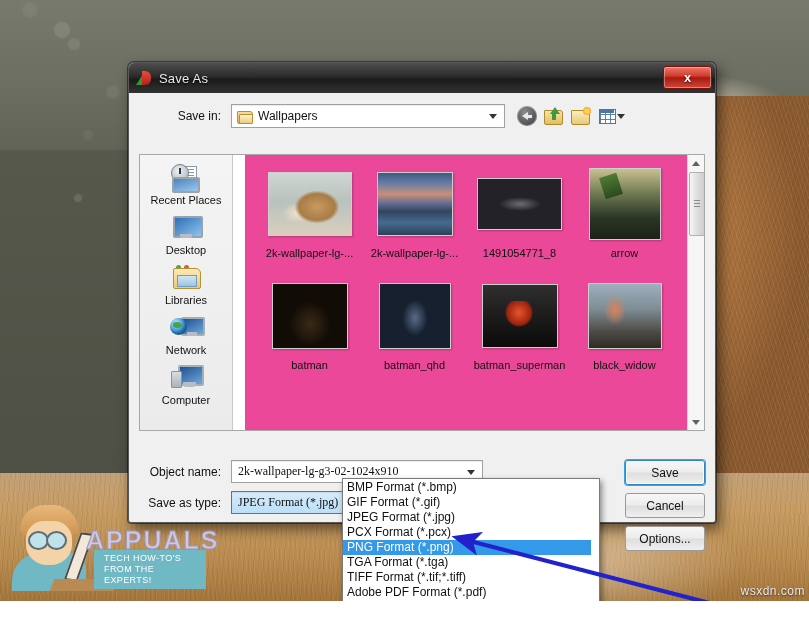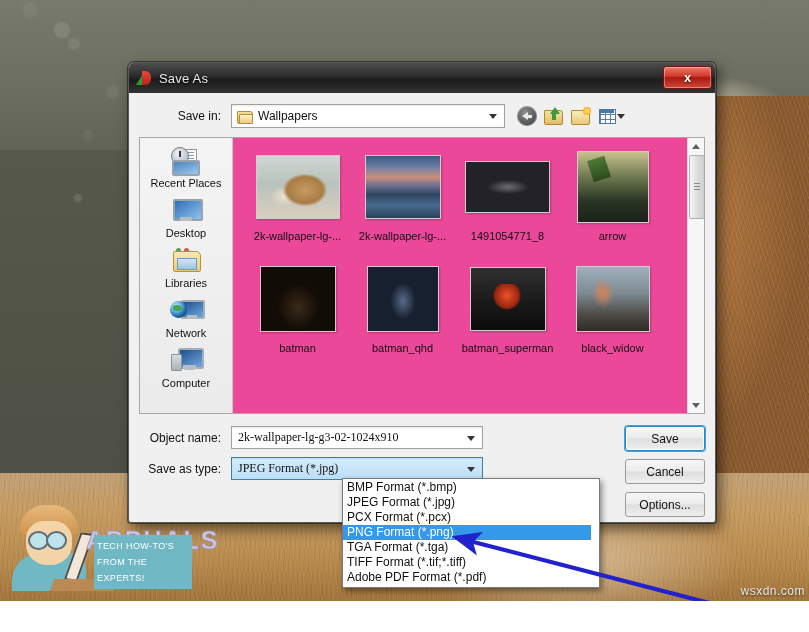--- a/index.html
+++ b/index.html
@@ -183,25 +183,26 @@
   }
   .tb-view .cap { position:absolute; left:1px; top:3px; width:15px; height:4px; background:#4a76a8;}
   .tb-view .vcaret {
     position:absolute; right:-7px; top:8px; width:0;height:0;
     border-left:4px solid transparent;border-right:4px solid transparent;border-top:5px solid #333;
   }
 
   
   #browse {
     display: flex;
-    margin: 0 10px;
+    margin: 17px 10px;
     height: 277px;
     border: 1px solid #a8a8a8;
     background: #fff;
     box-sizing: border-box;
+    gap: 12px;
   }
   #places {
     width: 92px; flex: none;
     background: linear-gradient(180deg,#f4f4f4,#ebebeb);
     border-right: 1px solid #c8c8c8;
     padding-top: 8px;
   }
   .place {
     display: flex; flex-direction: column; align-items: center;
     margin-bottom: 7px; cursor: pointer;
@@ -371,22 +372,22 @@
   .wm-glass1 { left:16px; } .wm-glass2 { left:34px; }
   .wm-body { position:absolute; left:0; bottom:0; width:74px;height:38px;
      background:#6fb8c4; border-radius: 28px 16px 0 0; }
   .wm-laptop-b { position:absolute; left:46px; bottom:4px; width:64px;height:12px;
      background:#b98a54; transform: skewX(-20deg); }
   .wm-laptop-s { position:absolute; left:66px; bottom:14px; width:10px;height:44px;
      background:#f2e7d8; border:2px solid #4a4a4a; transform: skewX(-14deg) rotate(6deg); }
   .wm-title { position:absolute; left:80px; bottom:40px; font-size:25px; font-weight:bold;
      color:#cfc9e2; letter-spacing:2px; -webkit-text-stroke:1px #9f97bd; }
   .wm-sub {
-     position:absolute; left:88px; bottom:6px; width:92px; padding:3px 3px;
-     background:#6fb8c4; color:#fff; font-size:9px; line-height:16px; letter-spacing:.4px;
+     position:absolute; left:88px; bottom:6px; width:92px; padding:3px 10px;
+     background:#6fb8c4; color:#fff; font-size:9px; line-height:11px; letter-spacing:.4px;
   }
   
   #credit {
     position:absolute; right:4px; bottom:3px; z-index:60;
     font-size:12px; color:#e8e8e8; letter-spacing:.5px;
     text-shadow: 0 1px 2px rgba(0,0,0,.6);
   }
 </style>
 </head>
 <body>
@@ -566,20 +567,21 @@
           <div class="dlg-btn">Cancel</div>
           <div class="dlg-btn spaced">Options...</div>
         </div>
       </div>
 
     </div>
   </div>
 
   <div id="type-list">
     <div class="type-opt">BMP Format (*.bmp)</div>
+    <div class="type-opt">GIF Format (*.gif)</div>
     <div class="type-opt">JPEG Format (*.jpg)</div>
     <div class="type-opt">PCX Format (*.pcx)</div>
     <div class="type-opt sel">PNG Format (*.png)</div>
     <div class="type-opt">TGA Format (*.tga)</div>
     <div class="type-opt">TIFF Format (*.tif;*.tiff)</div>
     <div class="type-opt">Adobe PDF Format (*.pdf)</div>
   </div>
 
   <svg id="annot" viewBox="0 0 809 632">
     <defs>

